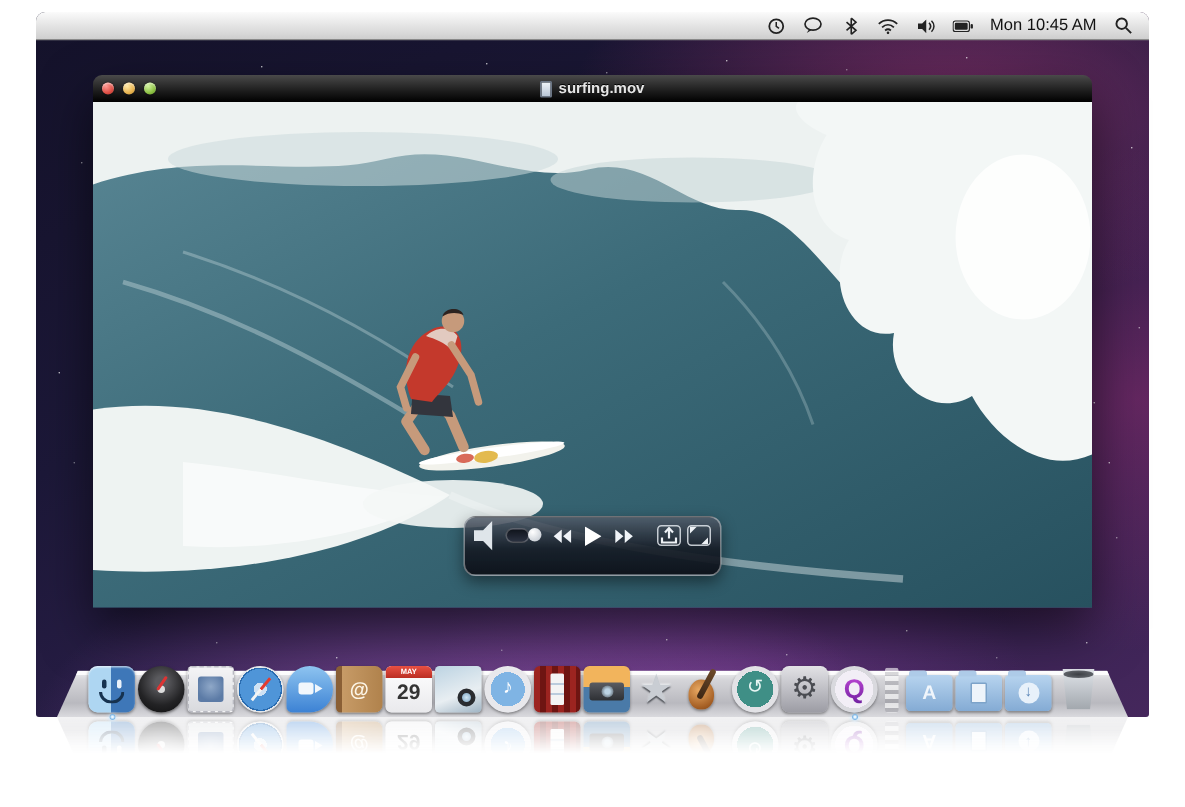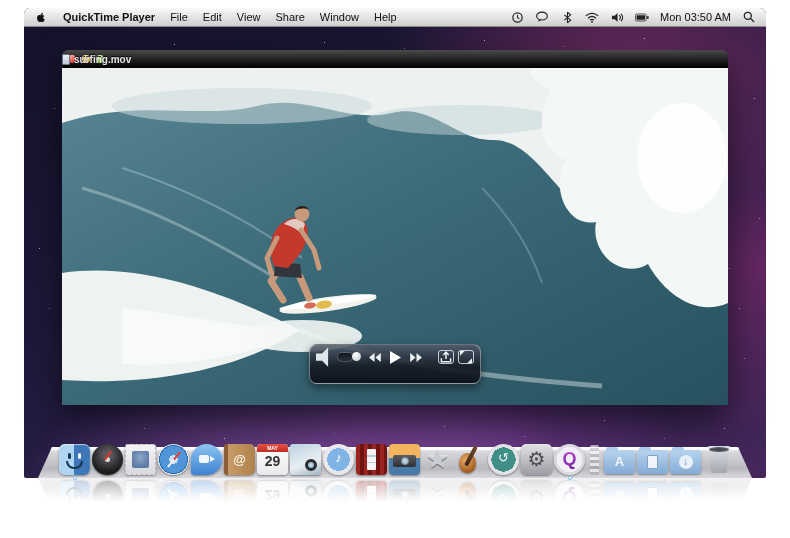--- a/index.html
+++ b/index.html
@@ -42,21 +42,21 @@
   
   .qt-window{position:absolute;left:38px;top:42px;width:666px;height:355px;
     border-radius:6px 6px 2px 2px;box-shadow:0 14px 34px rgba(0,0,0,.55);}
   .titlebar{position:absolute;left:0;top:0;right:0;height:18px;border-radius:6px 6px 0 0;
     background:linear-gradient(#4a4a4a,#1c1c1c 60%,#000);display:flex;align-items:center;padding:0 6px;}
   .lights{display:flex;gap:6px;align-items:center;}
   .light{width:8px;height:8px;border-radius:50%;box-shadow:inset 0 1px 1px rgba(255,255,255,.5), 0 0 1px rgba(0,0,0,.8);}
   .light.close{background:radial-gradient(circle at 35% 30%, #ff9a94,#dd4f45 60%,#a82a20);}
   .light.min{background:radial-gradient(circle at 35% 30%, #ffe9a8,#e7b34f 60%,#b2832a);}
   .light.zoom{background:radial-gradient(circle at 35% 30%, #d3f3a0,#8cc043 60%,#5d8d24);}
-  .title-wrap{position:absolute;left:0;right:0;top:0;height:18px;display:flex;align-items:center;gap:4px;pointer-events:none;}
+  .title-wrap{position:absolute;left:0;right:0;top:0;height:18px;display:flex;align-items:center;justify-content:center;gap:4px;pointer-events:none;}
   .doc-ic{width:8px;height:11px;background:linear-gradient(#eef3f8,#b9c6d6);border-radius:1px;border:1px solid #6b7685;box-sizing:border-box;}
   .win-title{color:#e6e6e6;font-size:10px;font-weight:bold;text-shadow:0 -1px 0 #000;}
 
   .video{position:absolute;left:0;top:18px;width:666px;height:337px;overflow:hidden;background:#38687a;}
   .video svg{display:block;width:100%;height:100%;}
 
   
   .hud{position:absolute;left:50%;top:276px;transform:translateX(-50%);width:172px;height:40px;
     border-radius:8px;background:linear-gradient(rgba(82,92,106,.85), rgba(22,28,38,.92) 55%, rgba(12,16,24,.94));
     border:1px solid rgba(255,255,255,.4);box-shadow:0 4px 10px rgba(0,0,0,.45);box-sizing:border-box;
@@ -159,34 +159,20 @@
 
   
 </style>
 </head>
 <body>
 
 <div class="desktop">
   <div class="stars"></div>
 
   <div class="menubar">
-    <div class="mb-left">
-      <span class="mb-ic">
-        <svg width="12" height="14" viewBox="0 0 16 16" fill="#111">
-            <path d="M8.3 3.6c.6-.8 1.6-1.3 2.4-1.3.1.9-.3 1.8-.9 2.5-.6.7-1.5 1.2-2.4 1.1-.1-.8.4-1.7.9-2.3zM11.9 13.2c-.5.8-1.1 1.6-2 1.6-.8 0-1.1-.5-2-.5s-1.3.5-2 .5c-.9 0-1.6-.9-2.1-1.7C2.7 11.4 2.3 8.5 3.4 6.8c.5-.9 1.5-1.5 2.5-1.5.8 0 1.5.5 2 .5s1.3-.6 2.2-.5c.8 0 1.7.4 2.3 1.2-2 1.1-1.7 4 .6 4.9-.3.7-.6 1.3-1.1 1.8z"></path>
-          </svg>
-      </span>
-      <span class="mb-item mb-app">QuickTime Player</span>
-      <span class="mb-item">File</span>
-      <span class="mb-item">Edit</span>
-      <span class="mb-item">View</span>
-      <span class="mb-item">Share</span>
-      <span class="mb-item">Window</span>
-      <span class="mb-item">Help</span>
-    </div>
     <div class="mb-right">
       <span class="mb-ic">
         <svg width="13" height="13" viewBox="0 0 14 14" fill="none" stroke="#222" stroke-width="1.3">
             <circle cx="7" cy="7" r="5"></circle>
             <path d="M7 4v3l2 1.5" stroke-width="1.1"></path>
           </svg>
       </span>
       <span class="mb-ic">
         <svg width="14" height="12" viewBox="0 0 15 13" fill="none" stroke="#222" stroke-width="1.2">
             <ellipse cx="7.5" cy="5.5" rx="5.8" ry="4.3"></ellipse>
@@ -212,21 +198,21 @@
             <path d="M9 3.5 C10.5 5 10.5 7 9 8.5 M10.8 2 C13.2 4.3 13.2 7.7 10.8 10" stroke="#222" stroke-width="1.1" fill="none"></path>
           </svg>
       </span>
       <span class="mb-ic">
         <svg width="16" height="9" viewBox="0 0 18 10">
             <rect x="0.5" y="0.5" width="14" height="9" rx="2" fill="none" stroke="#222"></rect>
             <rect x="2" y="2" width="11" height="6" rx="1" fill="#222"></rect>
             <rect x="15.5" y="3" width="2" height="4" rx="1" fill="#222"></rect>
           </svg>
       </span>
-      <span class="mb-clock">Mon 03:50 AM</span>
+      <span class="mb-clock">Mon 10:45 AM</span>
       <span class="mb-ic">
         <svg width="12" height="12" viewBox="0 0 13 13" fill="none" stroke="#222" stroke-width="1.4">
             <circle cx="5.2" cy="5.2" r="3.8"></circle>
             <path d="M8.2 8.2 L12 12"></path>
           </svg>
       </span>
     </div>
   </div>
 
   <div class="qt-window">

